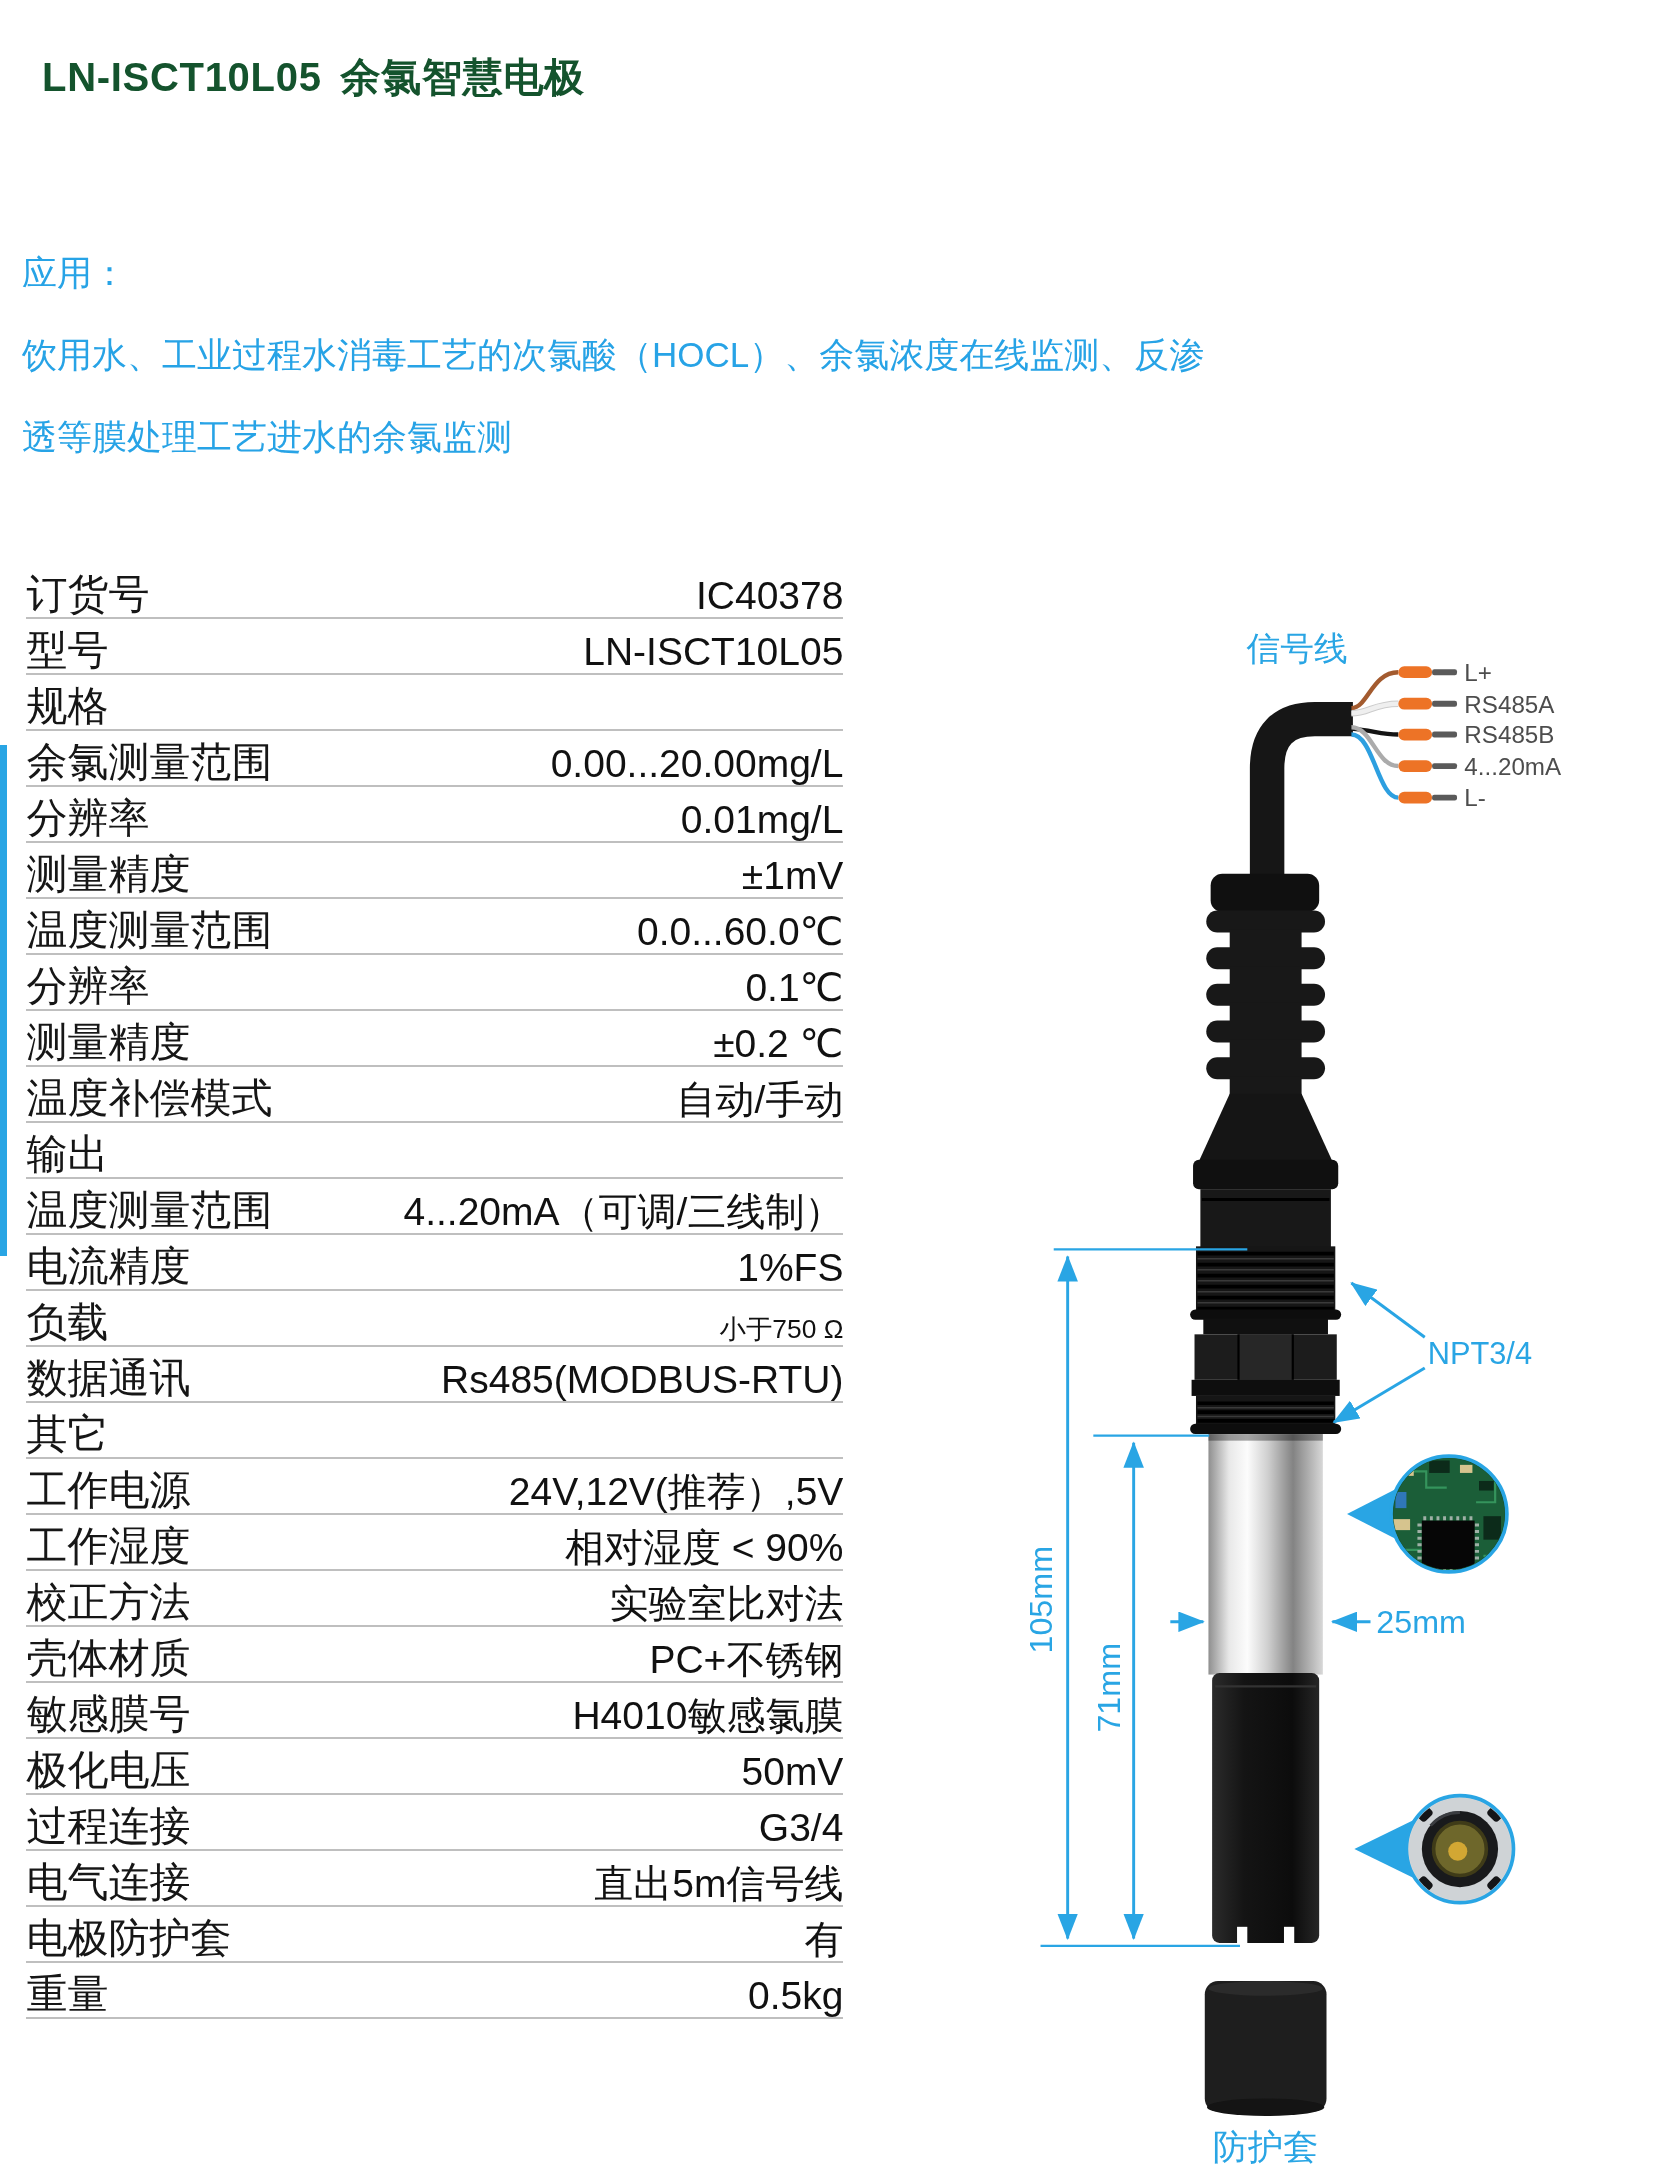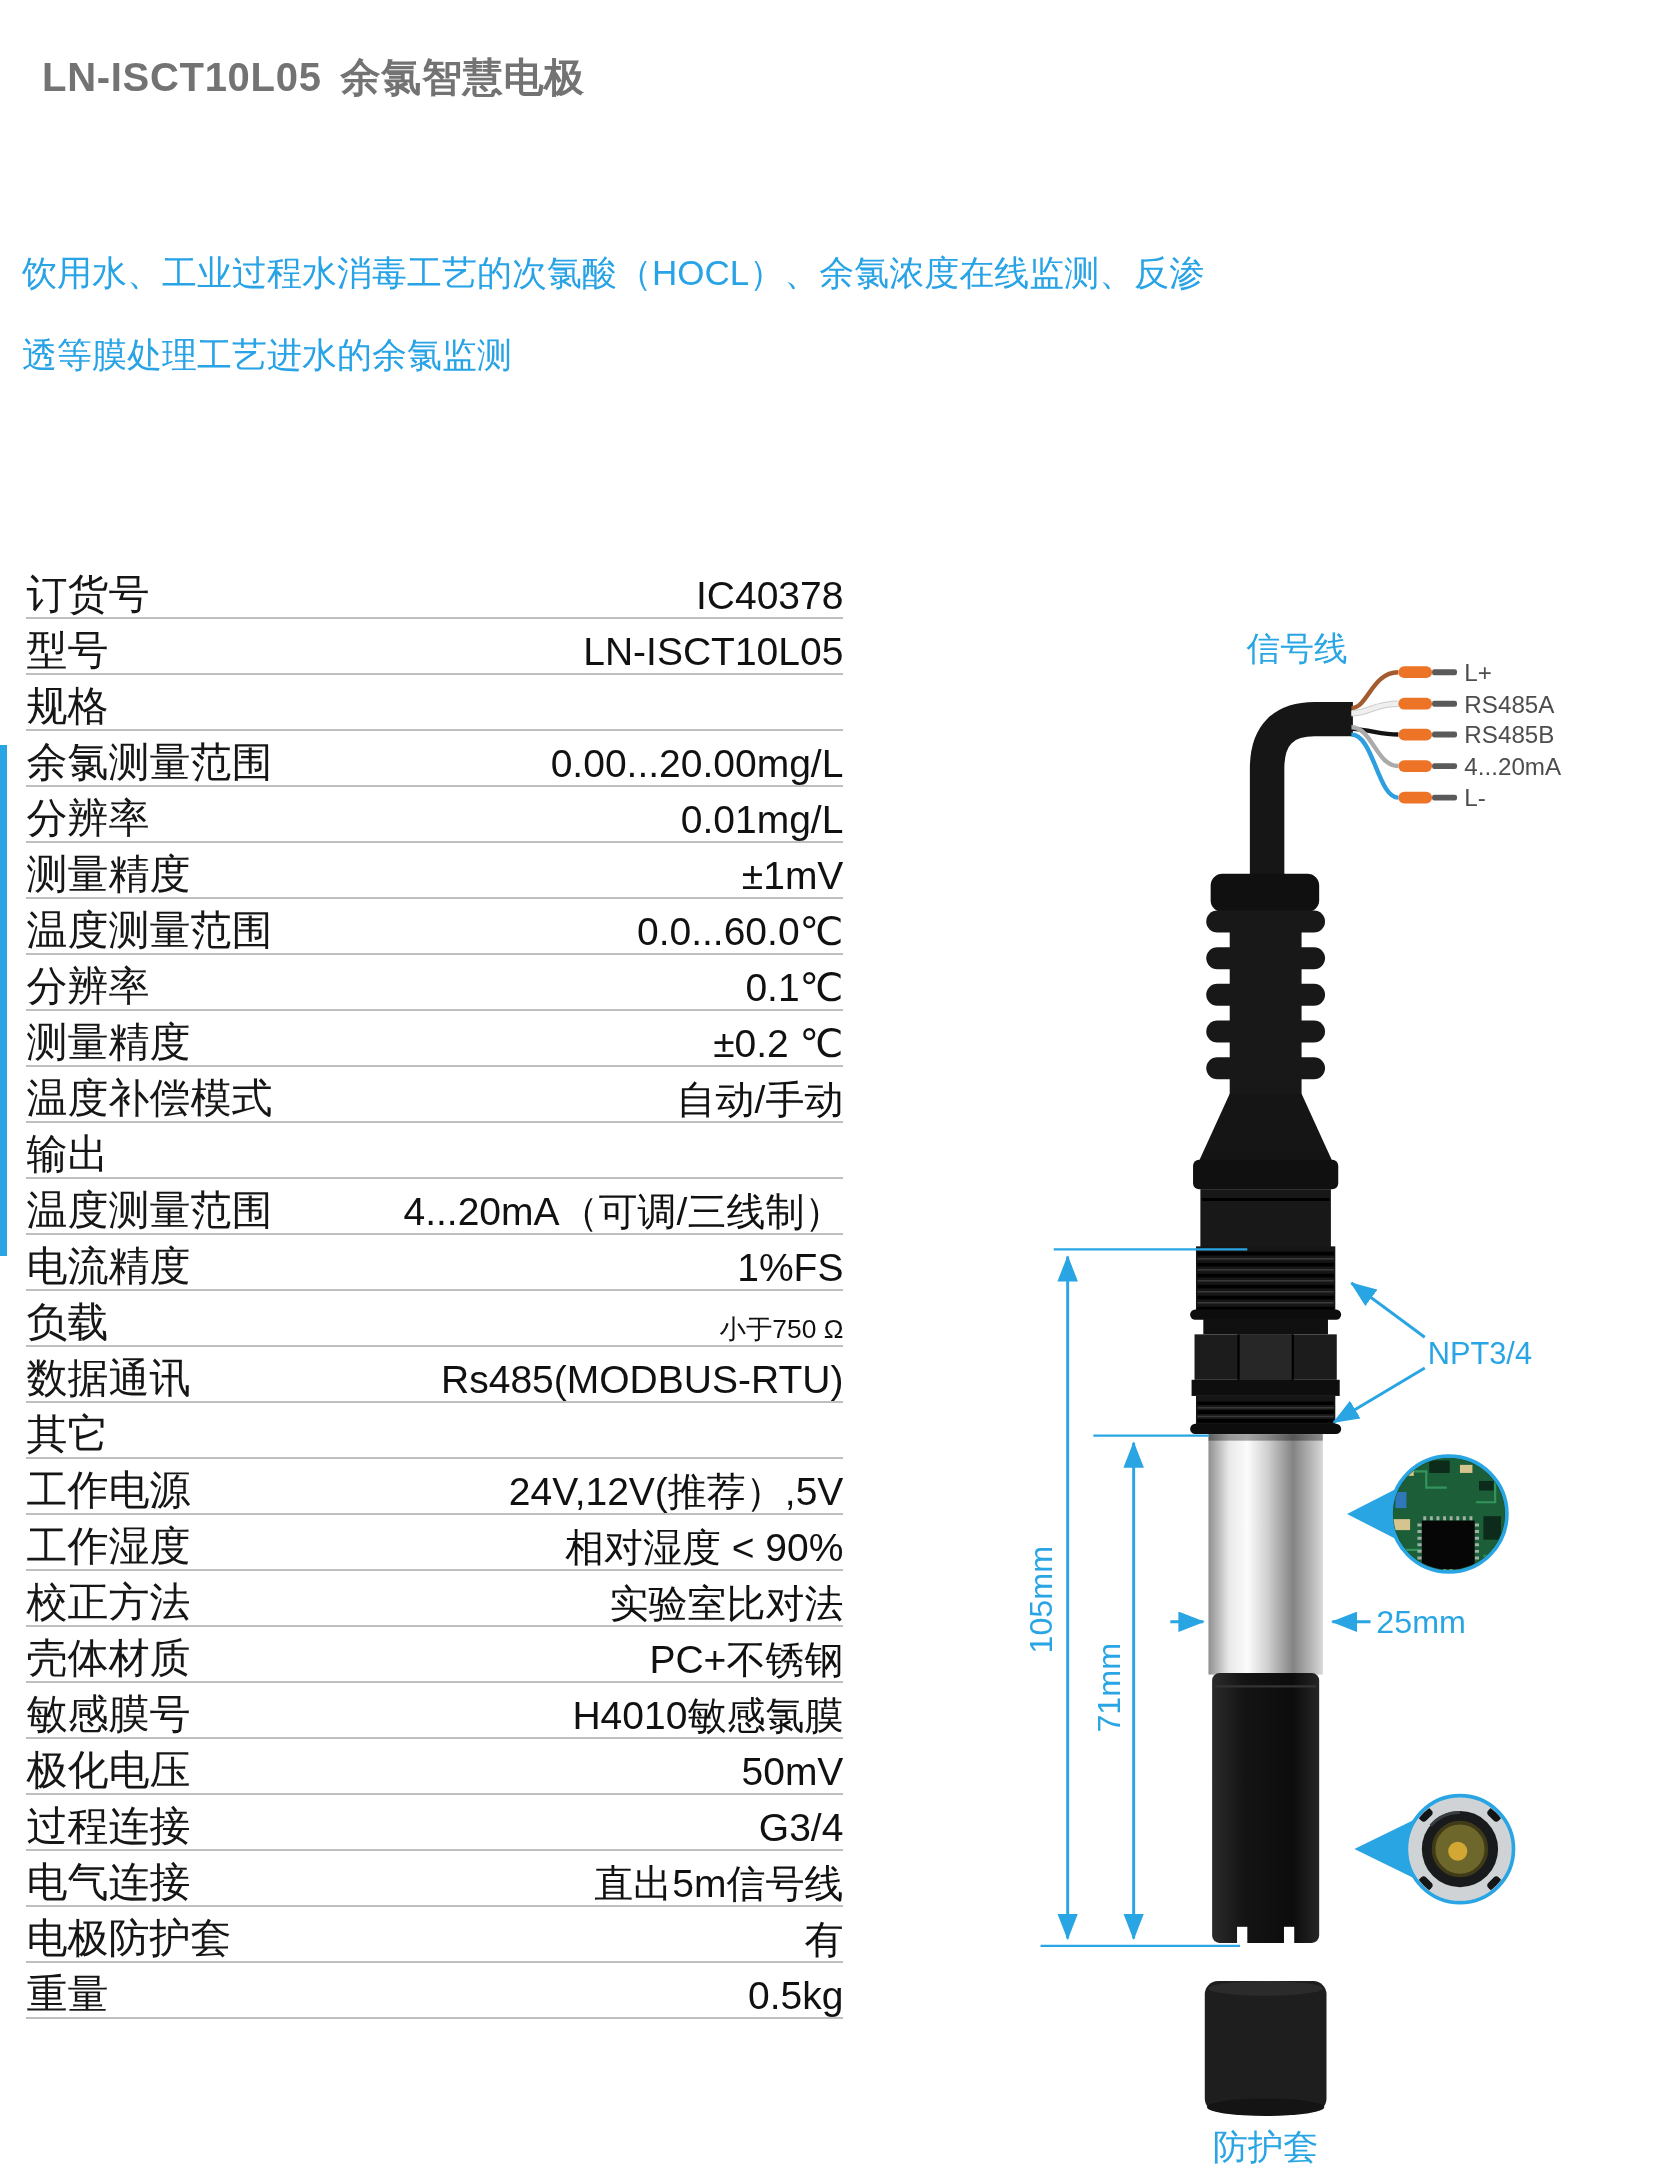--- a/index.html
+++ b/index.html
@@ -1,20 +1,20 @@
 <!DOCTYPE html>
 <html style="font-size:11.7px"><head>
 <meta charset="utf-8">
 <style>
   html,body{margin:0;padding:0;background:#fff;}
   .page{position:relative;width:1677px;height:2183px;background:#ffffff;overflow:hidden;
         font-family:"Liberation Sans","DejaVu Sans",sans-serif;color:#111;}
 
   
-  .title{position:absolute;left:42px;top:50px;font-size:40px;font-weight:700;color:#737373;
+  .title{position:absolute;left:42px;top:50px;font-size:40px;font-weight:700;color:#14532d;
          letter-spacing:0.7px;white-space:nowrap;}
   .title .model{margin-right:19px;}
 
   
   .application{position:absolute;left:22px;top:232px;font-size:35px;color:#27a3e6;
                line-height:82px;white-space:nowrap;font-weight:400;}
 
   
   .accent-bar{position:absolute;left:0;top:745px;width:7.3px;height:511px;background:#29a5e4;}
 
@@ -35,20 +35,21 @@
 </head>
 <body>
 
 <div class="page">
 
   <div class="title">
     <span class="model">LN-ISCT10L05</span><span>余氯智慧电极</span>
   </div>
 
   <div class="application">
+    <div>应用：</div>
     <div>饮用水、工业过程水消毒工艺的次氯酸（HOCL）、余氯浓度在线监测、反渗</div>
     <div>透等膜处理工艺进水的余氯监测</div>
   </div>
 
   <div class="accent-bar"></div>
 
   <div class="spec-table">
 
       <div class="spec-row">
         <span class="spec-label">订货号</span>

